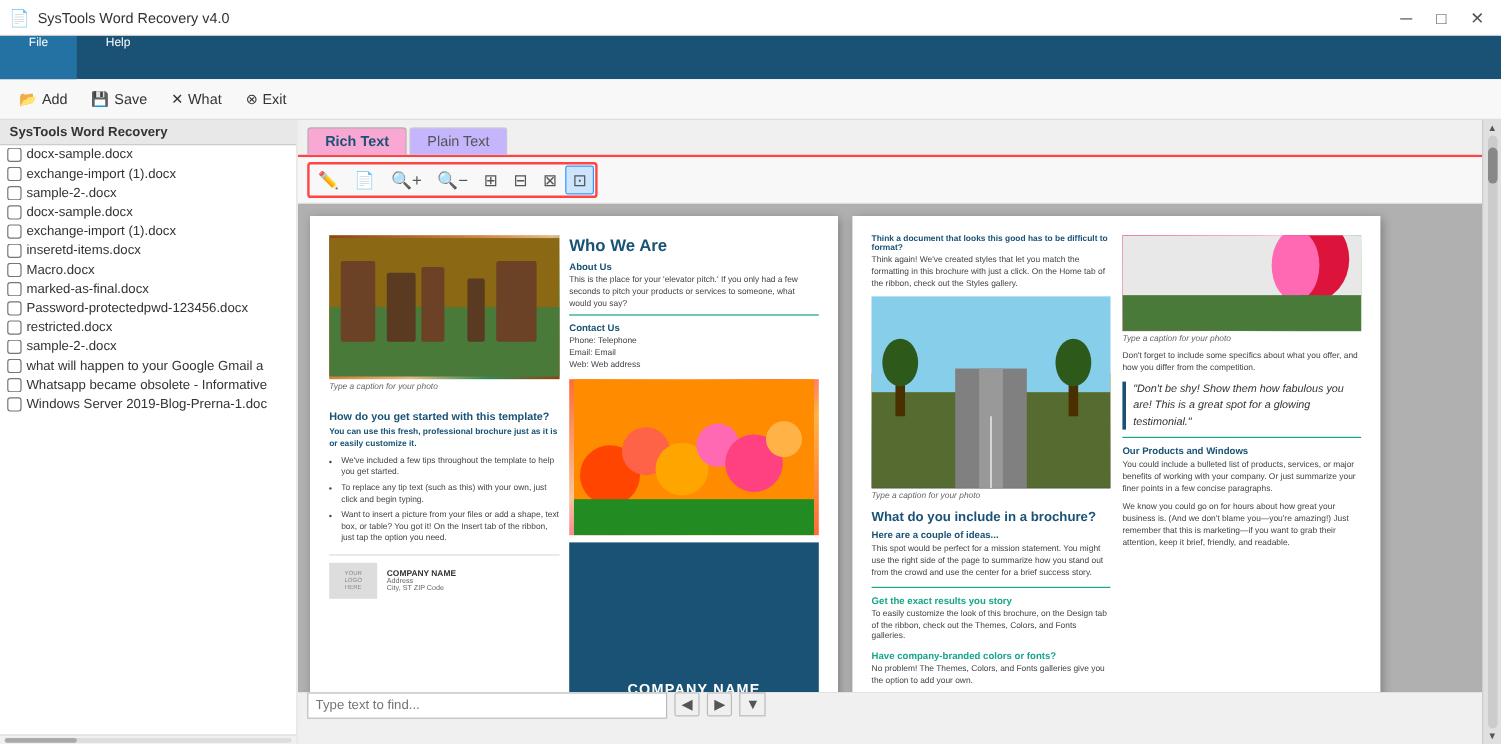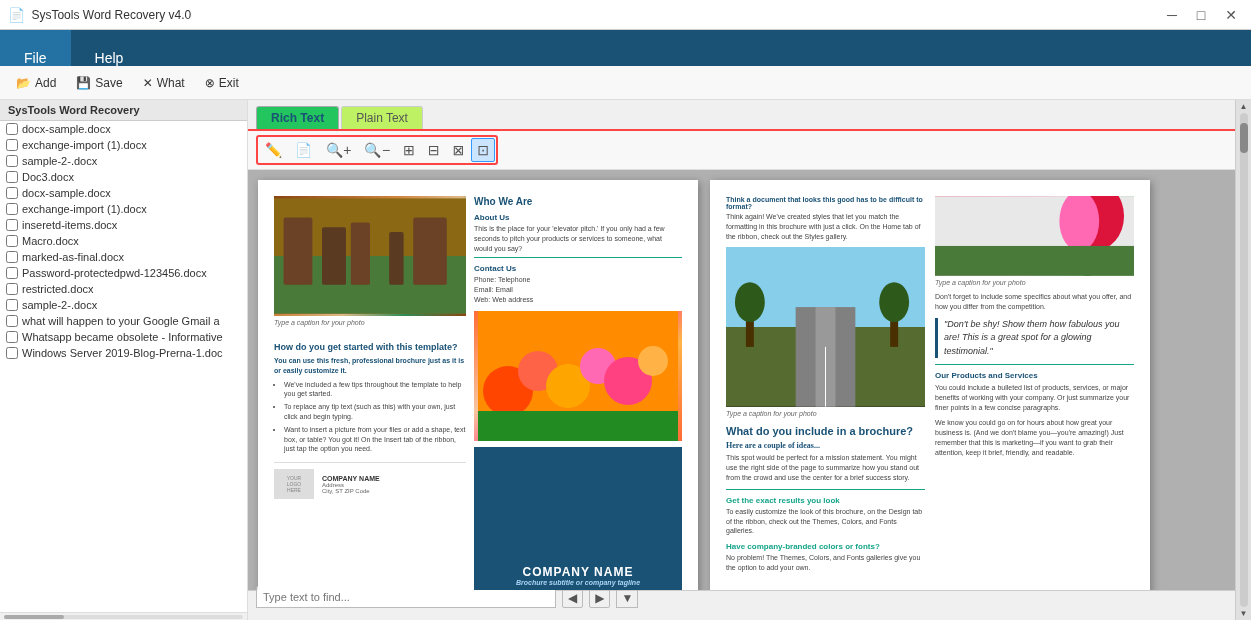--- a/index.html
+++ b/index.html
@@ -23,23 +23,23 @@
     .menu-bar {
       background: #1a5276;
       height: 36px;
       display: flex;
       align-items: stretch;
     }
     .menu-item {
       color: #fff;
       padding: 0 24px;
       display: flex;
-      align-items: flex-end;
+      align-items: flex-start;
       cursor: pointer;
-      font-size: 14px;
+      font-size: 10px;
       font-weight: 500;
     }
     .menu-item.active { background: #2471a3; }
 
     
     .toolbar {
       background: #f8f8f8;
       height: 34px;
       display: flex;
       align-items: center;
@@ -142,27 +142,27 @@
       font-size: 12px;
       cursor: pointer;
       border: 1px solid #ccc;
       border-bottom: none;
       border-radius: 3px 3px 0 0;
       background: #f0f0f0;
       color: #333;
       margin-right: 2px;
     }
     .tab.active {
-      background: #22c55e;
+      background: #f9a8d4;
       color: #1a5276;
       font-weight: bold;
       border-color: #aaa;
     }
     .tab.plain {
-      background: #bef264;
+      background: #c4b5fd;
       color: #555;
     }
 
     
     .view-toolbar {
       background: #f8f8f8;
       padding: 4px 8px;
       display: flex;
       align-items: center;
       gap: 3px;
@@ -235,21 +235,21 @@
     }
 
     .photo-caption {
       font-style: italic;
       font-size: 7px;
       color: #666;
       margin-top: 3px;
     }
 
     .who-we-are-title {
-      font-size: 10px;
+      font-size: 14px;
       font-weight: bold;
       color: #1a5276;
       margin-bottom: 6px;
     }
     .section-heading {
       font-size: 8px;
       font-weight: bold;
       color: #1a5276;
       margin-bottom: 2px;
       margin-top: 6px;
@@ -337,21 +337,20 @@
       font-size: 11px;
       font-weight: bold;
       color: #1a5276;
       margin: 8px 0 4px;
     }
     .page2-subheading {
       font-size: 8px;
       font-weight: bold;
       color: #1a5276;
       margin-bottom: 3px;
-      font-family: Liberation Serif, serif;
     }
     .teal-heading {
       font-size: 8px;
       font-weight: bold;
       color: #17a589;
       margin-bottom: 2px;
       margin-top: 6px;
     }
     .quote-text {
       font-style: italic;
@@ -377,26 +376,26 @@
     }
     .teal-sep {
       width: 100%;
       height: 1px;
       background: #17a589;
       margin: 4px 0;
     }
 
     
     .find-bar {
-      height: 30px;
+      height: 44px;
       background: #f0f0f0;
       border-top: 1px solid #ccc;
       display: flex;
-      align-items: flex-end;
-      padding: 12px 8px;
+      align-items: flex-start;
+      padding: 0 8px;
       gap: 6px;
     }
     .find-input {
       flex: 1;
       max-width: 300px;
       height: 22px;
       border: 1px solid #bbb;
       padding: 2px 6px;
       font-size: 11px;
       color: #aaa;
@@ -511,24 +510,20 @@
       <div class="sidebar-item">
           <input type="checkbox" class="sidebar-checkbox" style="">
           <span>exchange-import (1).docx</span>
         </div>
       <div class="sidebar-item">
           <input type="checkbox" class="sidebar-checkbox" style="">
           <span>sample-2-.docx</span>
         </div>
       <div class="sidebar-item">
           <input type="checkbox" class="sidebar-checkbox" style="">
-          <span>Doc3.docx</span>
-        </div>
-      <div class="sidebar-item">
-          <input type="checkbox" class="sidebar-checkbox" style="">
           <span>docx-sample.docx</span>
         </div>
       <div class="sidebar-item">
           <input type="checkbox" class="sidebar-checkbox" style="">
           <span>exchange-import (1).docx</span>
         </div>
       <div class="sidebar-item">
           <input type="checkbox" class="sidebar-checkbox" style="">
           <span>inseretd-items.docx</span>
         </div>
@@ -688,21 +683,21 @@
                 </svg>
               </div>
 
               <p class="photo-caption">Type a caption for your photo</p>
 
               <div class="page2-heading">What do you include in a brochure?</div>
               <div class="page2-subheading">Here are a couple of ideas...</div>
               <p class="section-text">This spot would be perfect for a mission statement. You might use the right side of the page to summarize how you stand out from the crowd and use the center for a brief success story.</p>
 
               <div class="teal-sep" style="margin-top:6px;"></div>
-              <div class="teal-heading">Get the exact results you look</div>
+              <div class="teal-heading">Get the exact results you story</div>
               <p class="section-text">To easily customize the look of this brochure, on the Design tab of the ribbon, check out the Themes, Colors, and Fonts galleries.</p>
 
               <div class="teal-heading" style="margin-top:6px;">Have company-branded colors or fonts?</div>
               <p class="section-text">No problem! The Themes, Colors, and Fonts galleries give you the option to add your own.</p>
             </div>
 
             <div style="width:50%;">
               <div class="tulip-photo">
                 <svg width="100%" height="80" viewBox="0 0 200 80">
                   <rect width="200" height="80" fill="#e8e8e8"></rect>
@@ -717,21 +712,21 @@
               <div style="margin-top:6px;">
                 <p style="font-size:7px; color:#444; line-height:1.4; margin-bottom:6px;">Don't forget to include some specifics about what you offer, and how you differ from the competition.</p>
               </div>
 
               <div class="quote-text">
                 <span>"Don't be shy! Show them how fabulous you are! This is a great spot for a glowing testimonial."</span>
               </div>
 
               <div class="teal-sep"></div>
 
-              <div class="our-products-heading">Our Products and Services</div>
+              <div class="our-products-heading">Our Products and Windows</div>
               <p class="section-text">You could include a bulleted list of products, services, or major benefits of working with your company. Or just summarize your finer points in a few concise paragraphs.</p>
 
               <p class="section-text" style="margin-top:6px;">We know you could go on for hours about how great your business is. (And we don't blame you—you're amazing!) Just remember that this is marketing—if you want to grab their attention, keep it brief, friendly, and readable.</p>
             </div>
           </div>
         </div>
 
       </div>
 
       <div class="find-bar">

